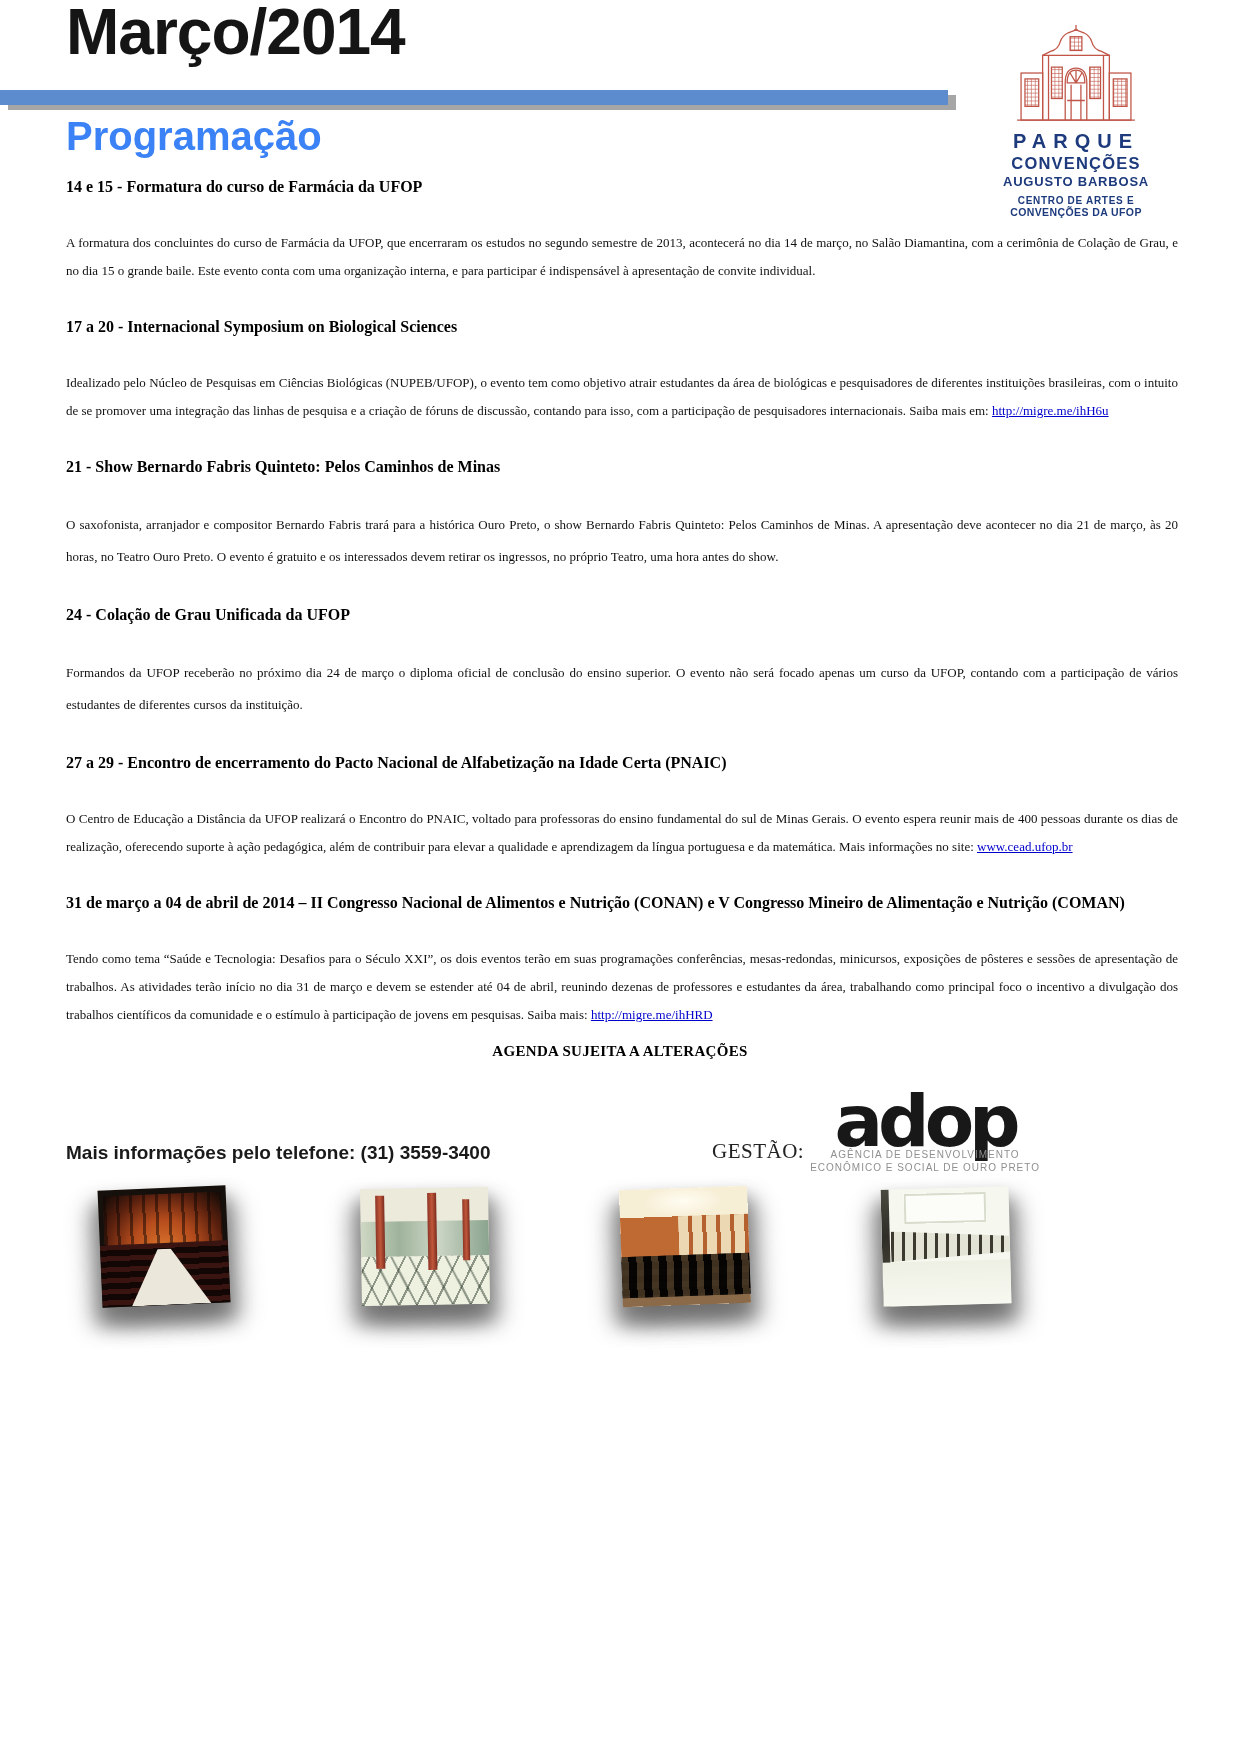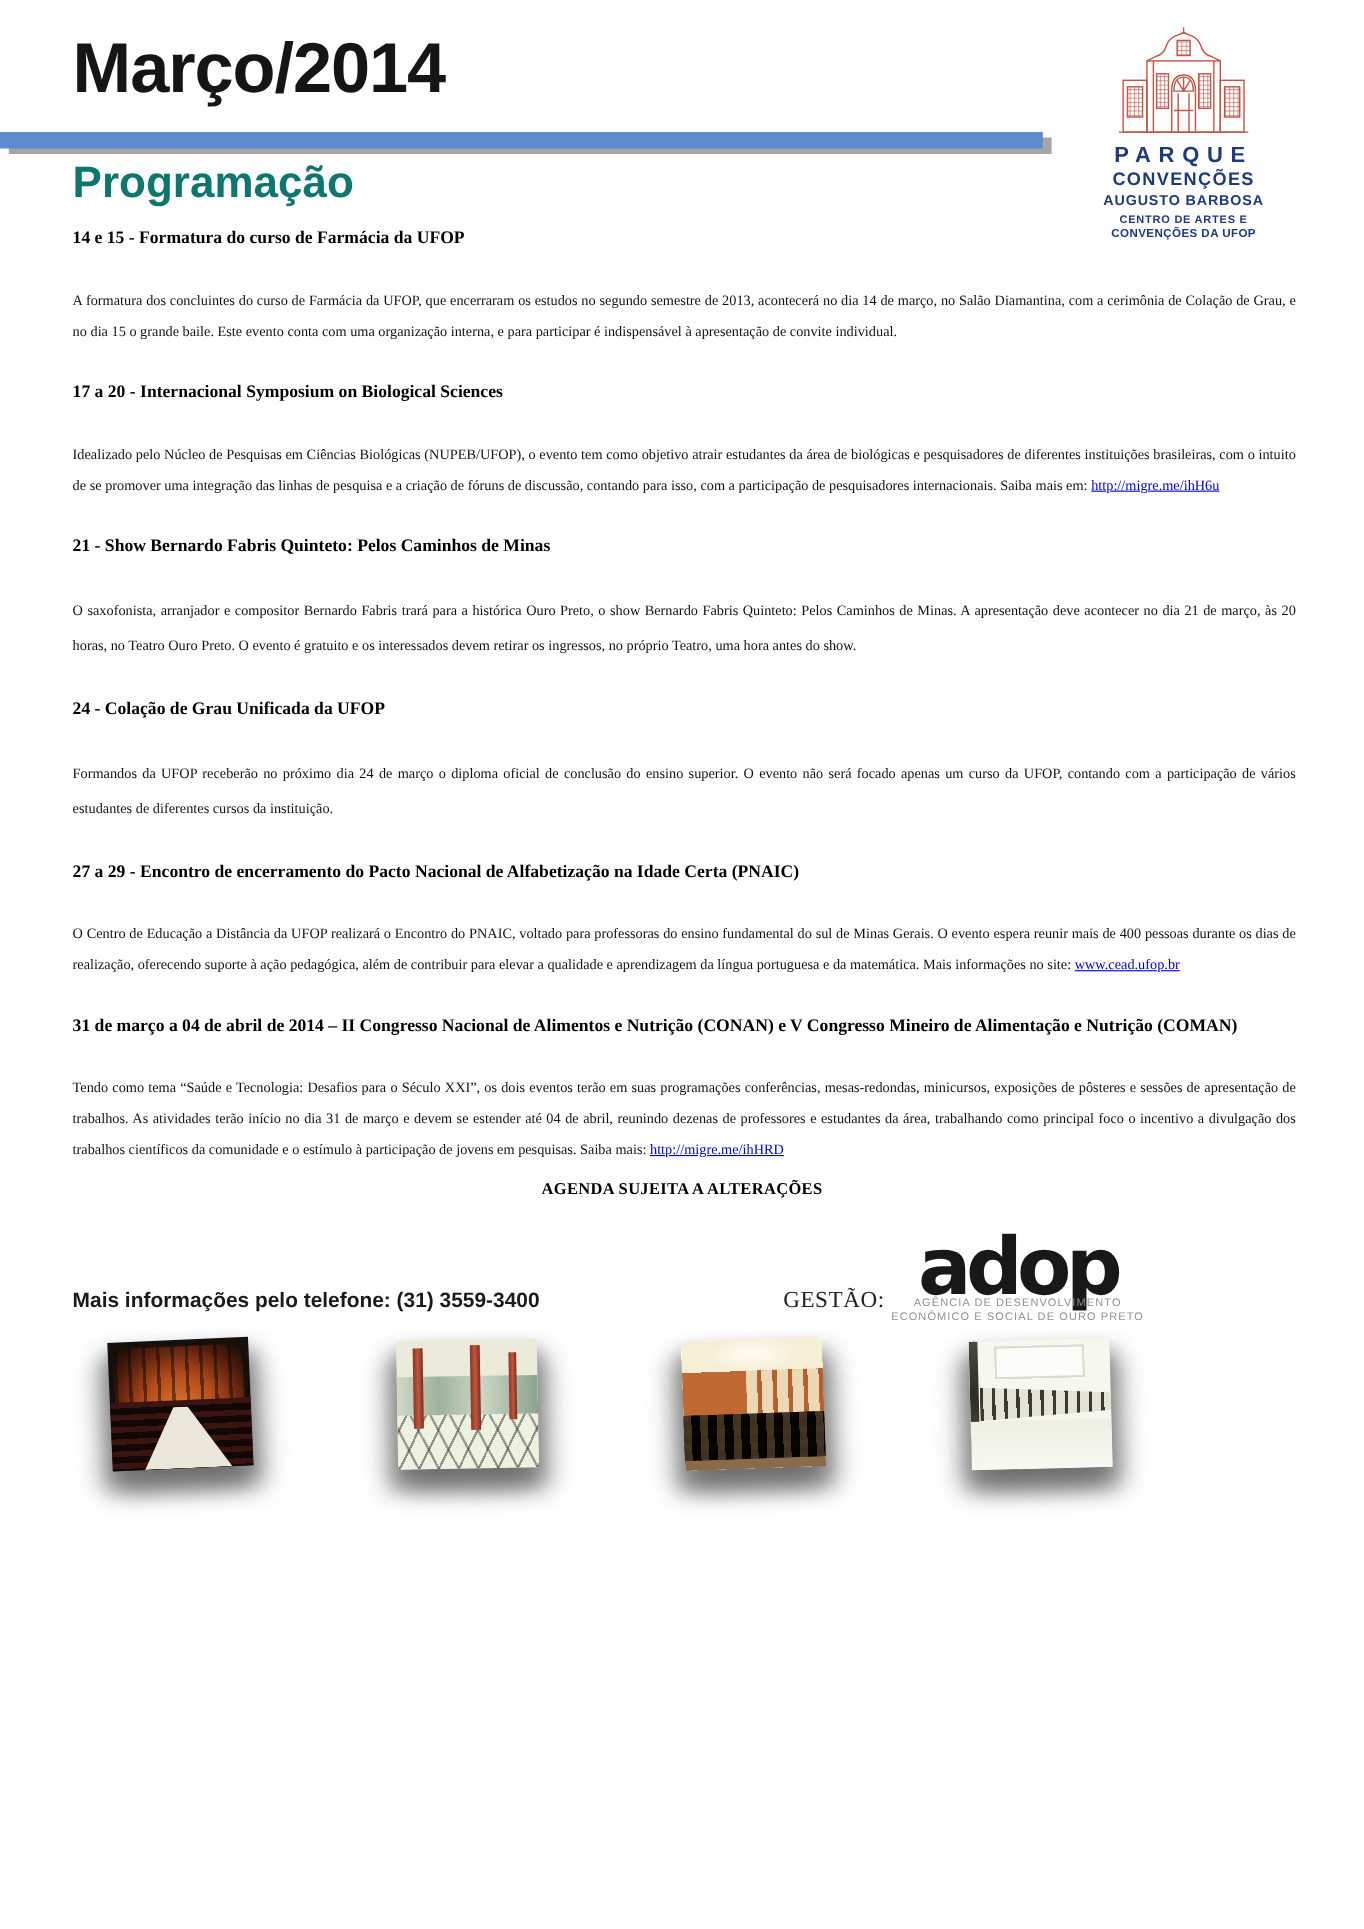--- a/index.html
+++ b/index.html
@@ -1,27 +1,27 @@
 <!DOCTYPE html>
 <html><head>
 <meta charset="utf-8">
 <style>
   html,body{margin:0;padding:0;background:#ffffff;}
   body{width:1240px;height:1754px;overflow:hidden;
        font-family:"Liberation Serif", serif;color:#111;}
   .page{position:relative;width:1240px;height:1754px;overflow:hidden;}
 
   
-  header{position:relative;padding-top:30px;}
+  header{position:relative;}
   .month-title{margin:0 0 0 66px;font-family:"Liberation Sans", sans-serif;
     font-weight:bold;font-size:64px;line-height:1;letter-spacing:-1px;color:#151515;}
   .blue-bar{margin-top:26px;width:948px;height:15px;background:#5d8cce;
     box-shadow:8px 5px 0 0 #a6a6a6;}
   .program-title{margin:10px 0 0 66px;font-family:"Liberation Sans", sans-serif;
-    font-weight:bold;font-size:40px;line-height:1.05;color:#0f766e;}
+    font-weight:bold;font-size:40px;line-height:1.05;color:#3b82f6;}
 
   .parque-logo{position:absolute;top:22px;right:88px;width:152px;text-align:center;}
   .parque-logo svg{display:block;margin:0 auto;}
   .plg{font-family:"Liberation Sans", sans-serif;font-weight:bold;color:#1d3a7d;}
   .plg.l1{font-size:20px;letter-spacing:7px;margin-top:4px;}
   .plg.l2{font-size:16.5px;letter-spacing:1.2px;margin-top:1px;}
   .plg.l3{font-size:13px;letter-spacing:.8px;margin-top:1px;}
   .plg.l4{font-size:10px;letter-spacing:.7px;margin-top:6px;}
   .plg.l5{font-size:10.5px;letter-spacing:.4px;}
 

